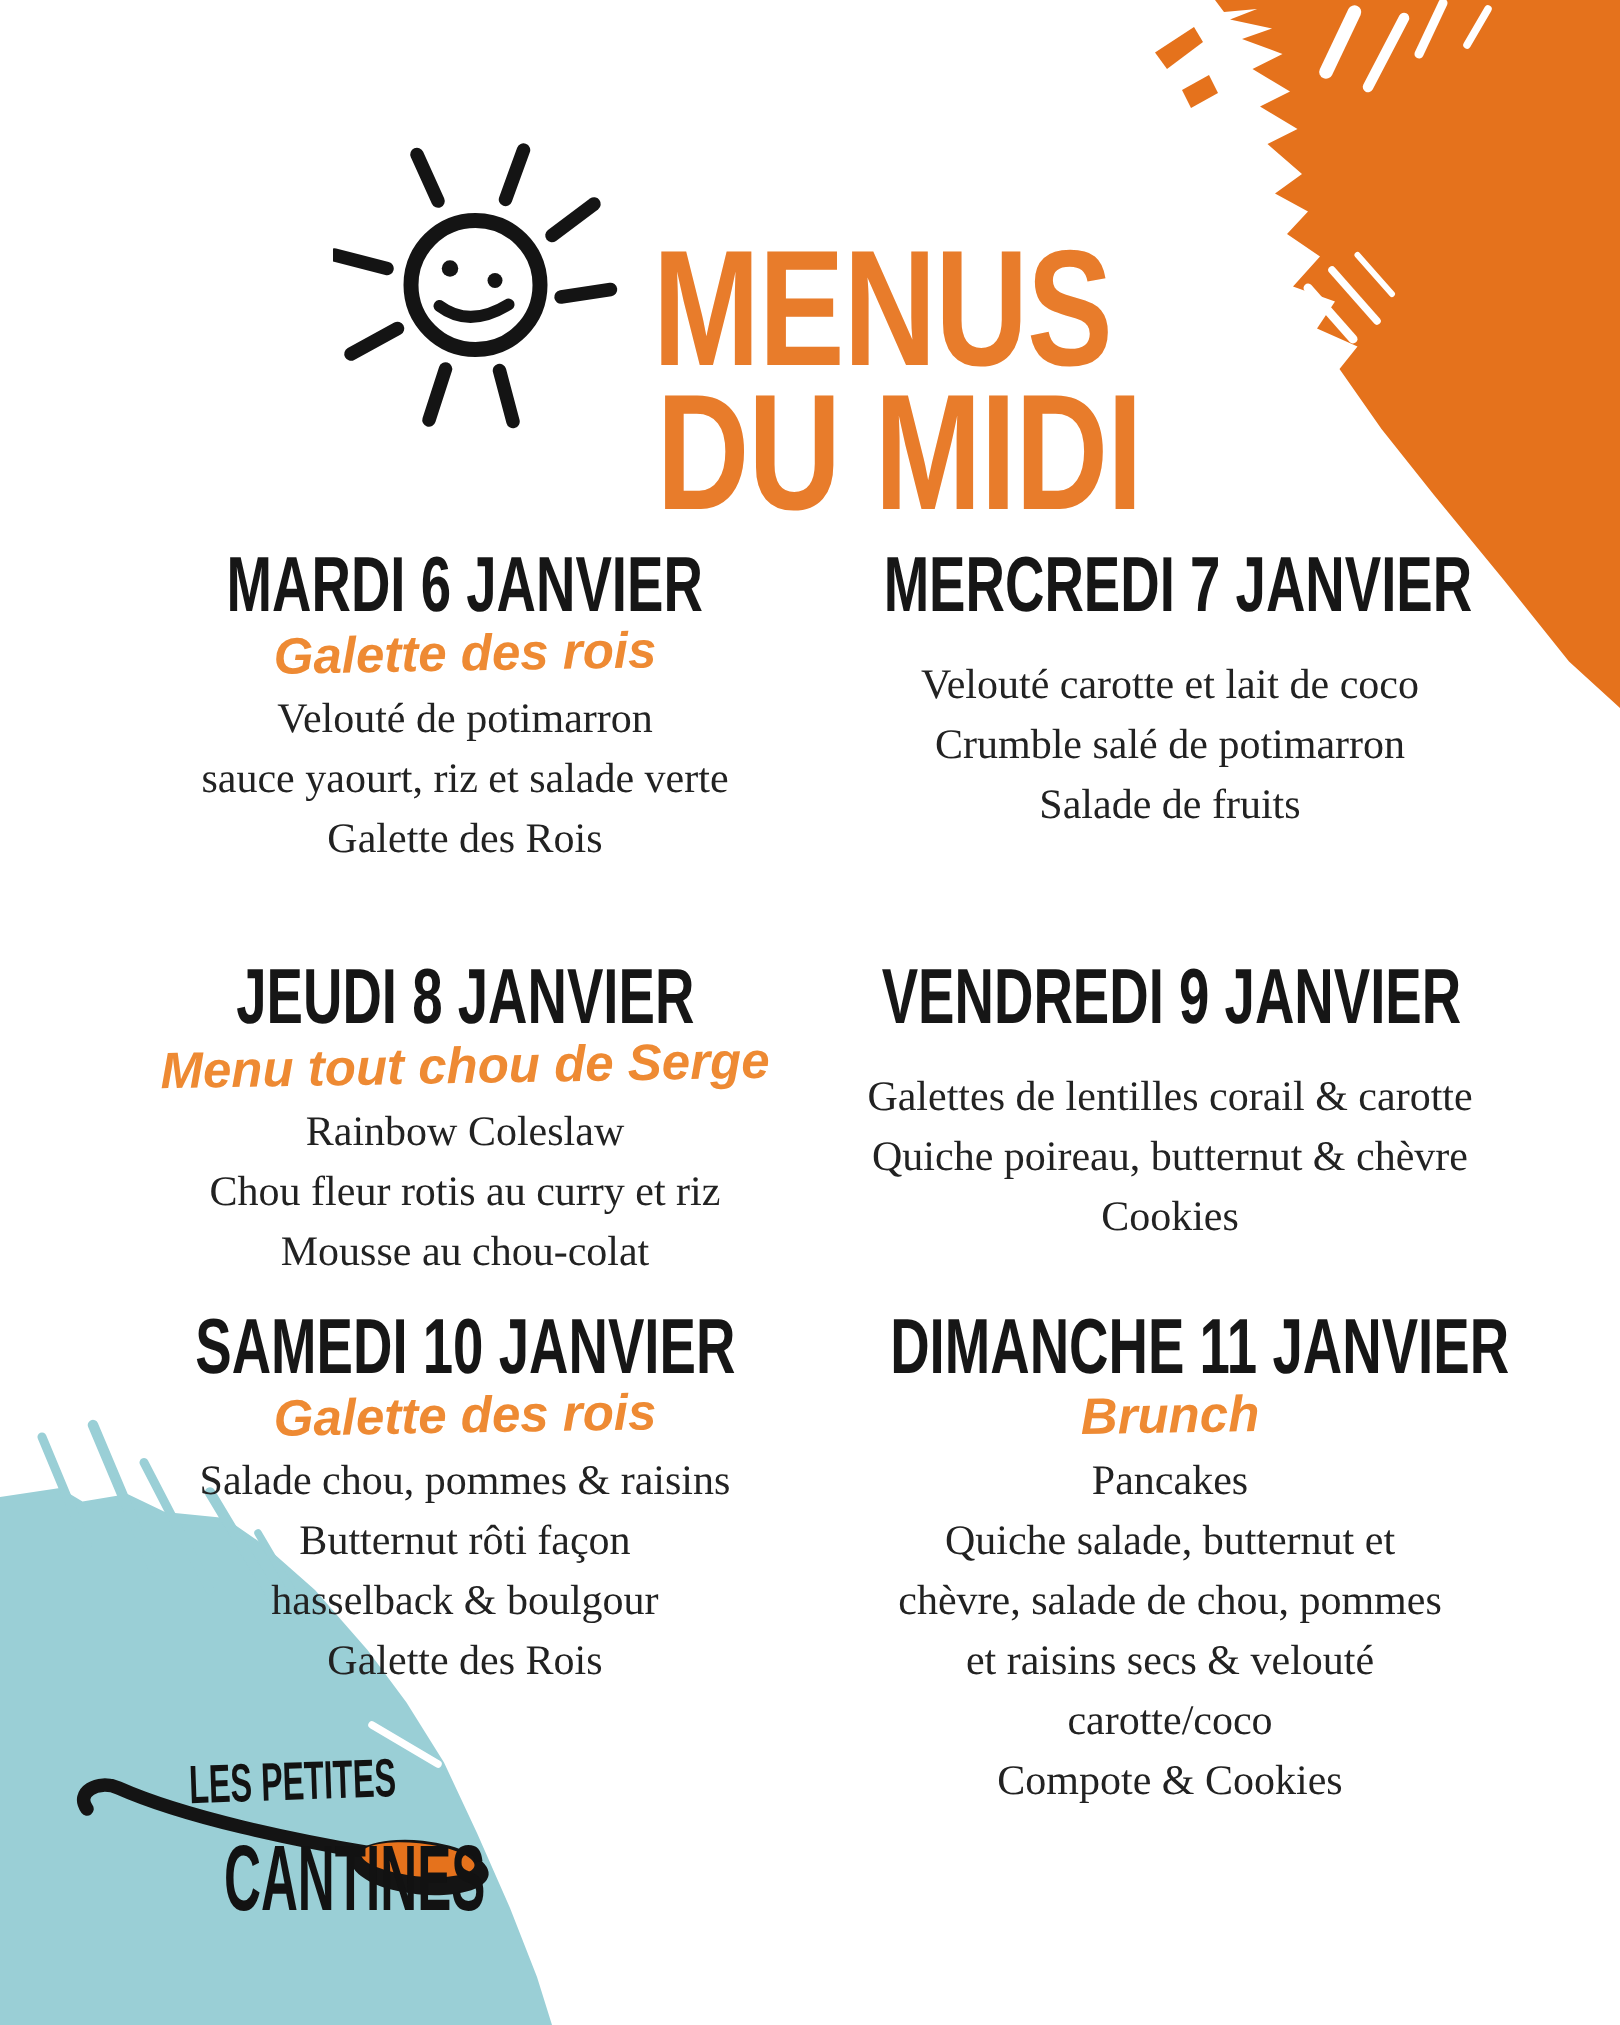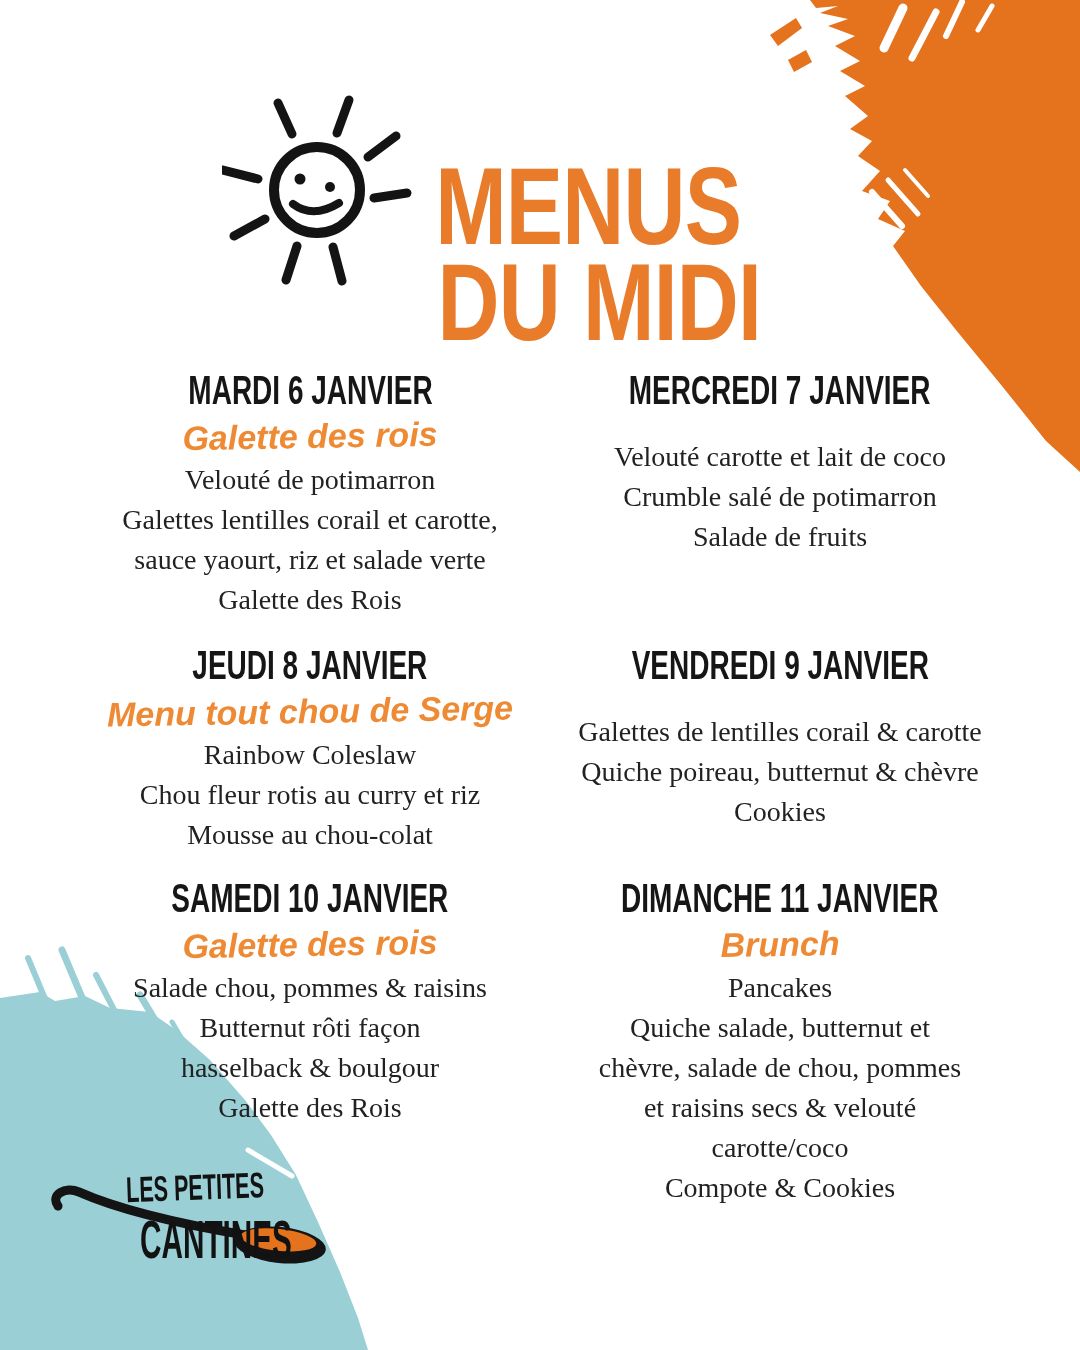--- a/index.html
+++ b/index.html
@@ -22,21 +22,21 @@
   .title .squeeze{display:inline-block;transform:scaleX(0.78);transform-origin:50% 50%;white-space:nowrap;}
 
   
   .menu-card{position:absolute;width:550px;text-align:center;z-index:2;color:#1B1B1B;}
   .col-1{left:35px;}
   .col-2{left:505px;}
   .row-1{top:368px;}
   .row-2{top:643px;}
   .row-3{top:876px;}
   .menu-date{
-    margin:0;font-size:40px;line-height:44px;font-weight:bold;color:#161616;
+    margin:0;font-size:52px;line-height:44px;font-weight:bold;color:#161616;
     white-space:nowrap;
   }
   .menu-date .squeeze{display:inline-block;transform:scaleX(0.70);transform-origin:50% 50%;white-space:nowrap;}
   .menu-special{
     font-family:cursive,sans-serif;
     font-style:italic;font-weight:bold;
     color:#EE8A33;font-size:34px;line-height:48px;
     transform:rotate(-1deg);white-space:nowrap;
   }
   .menu-special:empty{display:none;}
@@ -48,21 +48,21 @@
   .menu-line{white-space:nowrap;}
 
   
   .logo{position:absolute;left:0;top:1150px;width:420px;height:200px;z-index:3;}
   .spoon{position:absolute;left:48px;top:32px;width:300px;height:115px;}
   .logo-text{
     position:absolute;text-align:center;color:#121212;font-weight:bold;
   }
   .logo-line1{left:80px;top:22px;width:160px;font-size:36px;line-height:34px;transform:rotate(-2deg);}
   .logo-line1 .squeeze{display:inline-block;transform:scaleX(0.60);transform-origin:50% 50%;white-space:nowrap;}
-  .logo-line2{left:78px;top:64px;width:164px;font-size:54px;line-height:50px;}
+  .logo-line2{left:78px;top:78px;width:164px;font-size:62px;line-height:50px;}
   .logo-line2 .squeeze{display:inline-block;transform:scaleX(0.55);transform-origin:50% 50%;white-space:nowrap;}
 </style>
 </head>
 <body>
 
 <div class="poster">
 
   <svg class="bg-art" viewBox="0 0 1080 1350" aria-hidden="true">
 
     <g>
@@ -128,21 +128,20 @@
   <h1 class="title">
     <span class="squeeze">MENUS</span><br>
     <span class="squeeze">DU MIDI</span>
   </h1>
 
   <section class="menu-card col-1 row-1">
     <h2 class="menu-date"><span class="squeeze">MARDI 6 JANVIER</span></h2>
     <div class="menu-special">Galette des rois</div>
     <div class="menu-items">
         <div class="menu-line">Velouté de potimarron</div>
-        <div class="menu-line">Galettes lentilles corail et carotte,</div>
         <div class="menu-line">sauce yaourt, riz et salade verte</div>
         <div class="menu-line">Galette des Rois</div>
       </div>
   </section>
 
   <section class="menu-card col-2 row-1 no-special">
     <h2 class="menu-date"><span class="squeeze">MERCREDI 7 JANVIER</span></h2>
 
     <div class="menu-items">
         <div class="menu-line">Velouté carotte et lait de coco</div>

